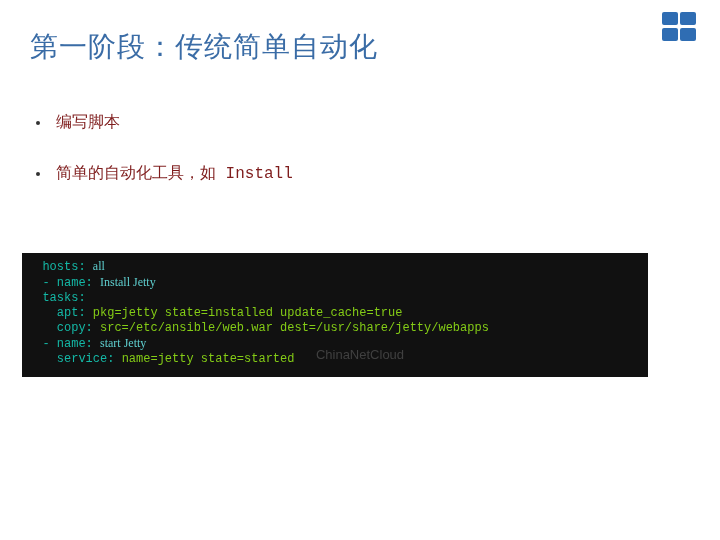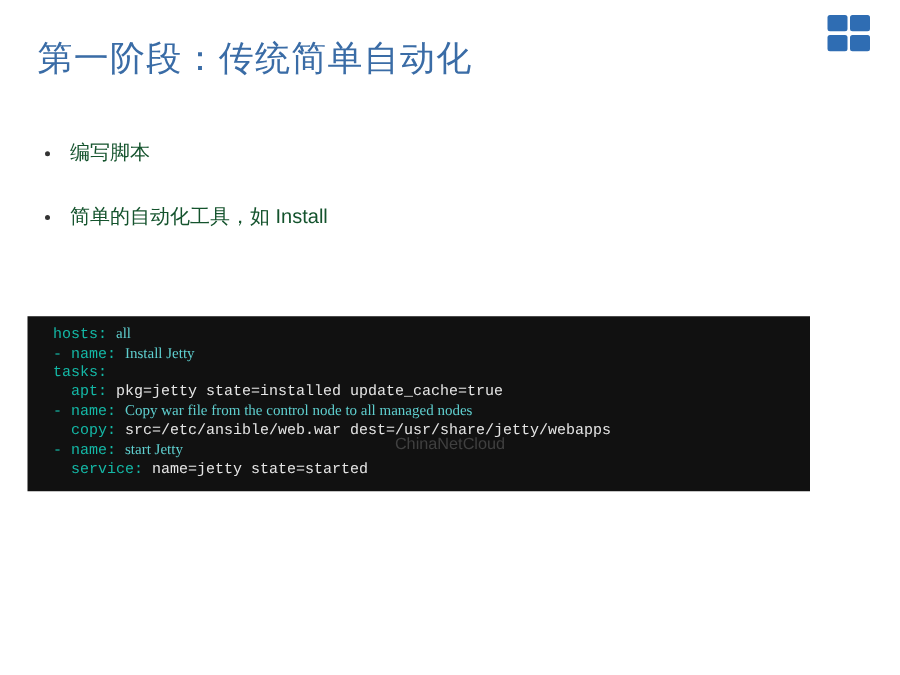--- a/index.html
+++ b/index.html
@@ -4,26 +4,26 @@
 <style>
   * { box-sizing: border-box; margin: 0; padding: 0; }
   html, body { width: 720px; height: 540px; background: #fff; font-family: "Microsoft YaHei", "SimSun", serif; position: relative; }
   .slide { width: 720px; height: 380px; background: #fff; position: relative; padding: 28px 30px 0 30px; }
   .logo { position: absolute; top: 12px; right: 22px; width: 36px; height: 30px; display: flex; flex-wrap: wrap; gap: 2px; }
   .logo-cell { width: 16px; height: 13px; background: #2f6db3; border-radius: 2px; }
   .title { font-size: 28px; color: #3a6ca6; font-weight: 400; font-family: "SimSun", "Songti SC", serif; letter-spacing: 1px; }
   .bullets { margin-top: 46px; margin-left: 6px; }
   .bullet-row { display: flex; align-items: flex-start; margin-bottom: 30px; }
   .bullet-dot { width: 4px; height: 4px; background: #333; border-radius: 50%; margin-top: 9px; margin-right: 16px; flex-shrink: 0; }
-  .bullet-text { font-size: 16px; color: #14532d; font-family: Liberation Sans, sans-serif; }
+  .bullet-text { font-size: 16px; color: #7f1d1d; font-family: Liberation Mono, monospace; }
   .code-block { position: absolute; left: 22px; top: 253px; width: 626px; background: #111; padding: 6px 6px 10px 6px; font-family: "Consolas", "Courier New", monospace; font-size: 12px; line-height: 15px; }
   .line { white-space: pre; }
   .tok-yellow { color: #14b8a6; }
   .tok-cyan   { color: #5fcfcf; font-family: Liberation Serif, serif; }
-  .tok-red    { color: #e5e5e5; }
+  .tok-red    { color: #84cc16; }
   .footer { position: absolute; bottom: 18px; left: 0; width: 100%; text-align: center; font-size: 13px; color: #404040; font-family: Arial, sans-serif; }
 </style>
 </head>
 <body>
 
 <div class="slide">
 
   <div class="logo">
     <div class="logo-cell"></div>
     <div class="logo-cell"></div>
@@ -42,21 +42,20 @@
       <div class="bullet-dot"></div>
       <div class="bullet-text">简单的自动化工具，如 Install</div>
     </div>
   </div>
 
   <div class="code-block" id="codeblock">
       <div class="line"><span class="tok-yellow">  hosts: </span><span class="tok-cyan">all</span></div>
       <div class="line"><span class="tok-yellow">  - name: </span><span class="tok-cyan">Install Jetty</span></div>
       <div class="line"><span class="tok-yellow">  tasks:</span></div>
       <div class="line"><span class="tok-yellow">    apt: </span><span class="tok-red">pkg=jetty state=installed update_cache=true</span></div>
-      <div class="line"><span class="tok-yellow">  - name: </span><span class="tok-cyan">Copy war file from the control node to all managed nodes</span></div>
       <div class="line"><span class="tok-yellow">    copy: </span><span class="tok-red">src=/etc/ansible/web.war dest=/usr/share/jetty/webapps</span></div>
       <div class="line"><span class="tok-yellow">  - name: </span><span class="tok-cyan">start Jetty</span></div>
       <div class="line"><span class="tok-yellow">    service: </span><span class="tok-red">name=jetty state=started</span></div>
     </div>
 
   <div class="footer">ChinaNetCloud</div>
 
 </div>
 
 </body></html>

